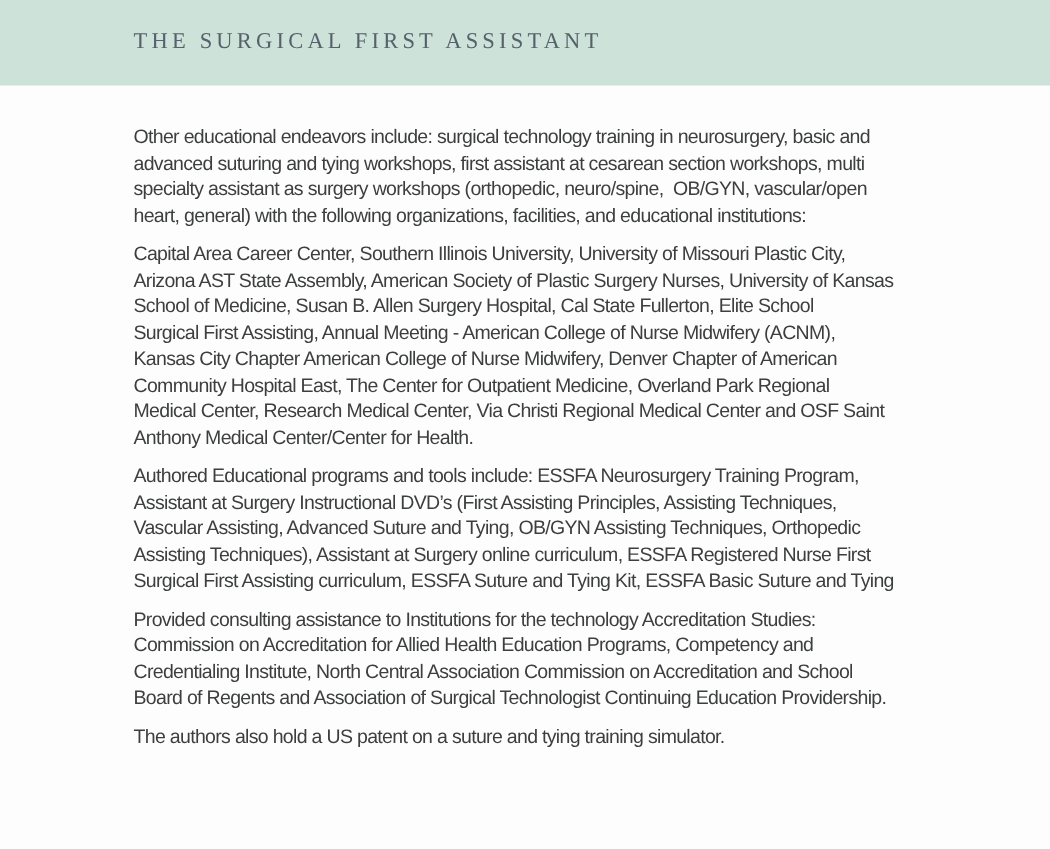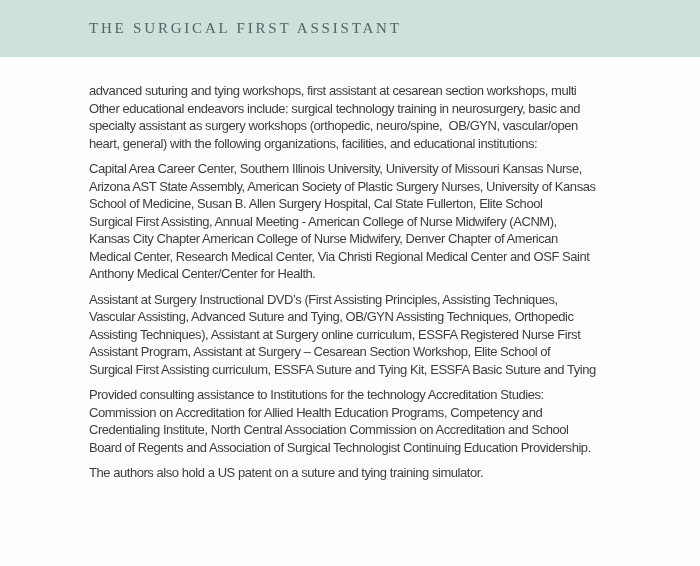--- a/index.html
+++ b/index.html
@@ -59,41 +59,42 @@
 
 <div class="page">
 
   <div class="header-band">
     <div class="page-title">THE SURGICAL FIRST ASSISTANT</div>
   </div>
 
   <div class="content">
 
     <div class="paragraph">
+      <div class="text-line">Other educational endeavors include: surgical technology training in neurosurgery, basic and</div>
       <div class="text-line">advanced suturing and tying workshops, first assistant at cesarean section workshops, multi</div>
-      <div class="text-line">Other educational endeavors include: surgical technology training in neurosurgery, basic and</div>
       <div class="text-line">specialty assistant as surgery workshops (orthopedic, neuro/spine,  OB/GYN, vascular/open</div>
       <div class="text-line">heart, general) with the following organizations, facilities, and educational institutions:</div>
     </div>
 
     <div class="paragraph">
-      <div class="text-line">Capital Area Career Center, Southern Illinois University, University of Missouri Kansas Nurse,</div>
+      <div class="text-line">Capital Area Career Center, Southern Illinois University, University of Missouri Plastic City,</div>
       <div class="text-line">Arizona AST State Assembly, American Society of Plastic Surgery Nurses, University of Kansas</div>
       <div class="text-line">School of Medicine, Susan B. Allen Surgery Hospital, Cal State Fullerton, Elite School</div>
       <div class="text-line">Surgical First Assisting, Annual Meeting - American College of Nurse Midwifery (ACNM),</div>
       <div class="text-line">Kansas City Chapter American College of Nurse Midwifery, Denver Chapter of American</div>
+      <div class="text-line">Community Hospital East, The Center for Outpatient Medicine, Overland Park Regional</div>
       <div class="text-line">Medical Center, Research Medical Center, Via Christi Regional Medical Center and OSF Saint</div>
       <div class="text-line">Anthony Medical Center/Center for Health.</div>
     </div>
 
     <div class="paragraph">
+      <div class="text-line">Authored Educational programs and tools include: ESSFA Neurosurgery Training Program,</div>
       <div class="text-line">Assistant at Surgery Instructional DVD’s (First Assisting Principles, Assisting Techniques,</div>
       <div class="text-line">Vascular Assisting, Advanced Suture and Tying, OB/GYN Assisting Techniques, Orthopedic</div>
       <div class="text-line">Assisting Techniques), Assistant at Surgery online curriculum, ESSFA Registered Nurse First</div>
-      <div class="text-line">Assistant Program, Assistant at Surgery – Cesarean Section Workshop, Elite School of</div>
       <div class="text-line">Surgical First Assisting curriculum, ESSFA Suture and Tying Kit, ESSFA Basic Suture and Tying</div>
     </div>
 
     <div class="paragraph">
       <div class="text-line">Provided consulting assistance to Institutions for the technology Accreditation Studies:</div>
       <div class="text-line">Commission on Accreditation for Allied Health Education Programs, Competency and</div>
       <div class="text-line">Credentialing Institute, North Central Association Commission on Accreditation and School</div>
       <div class="text-line">Board of Regents and Association of Surgical Technologist Continuing Education Providership.</div>
     </div>
 

